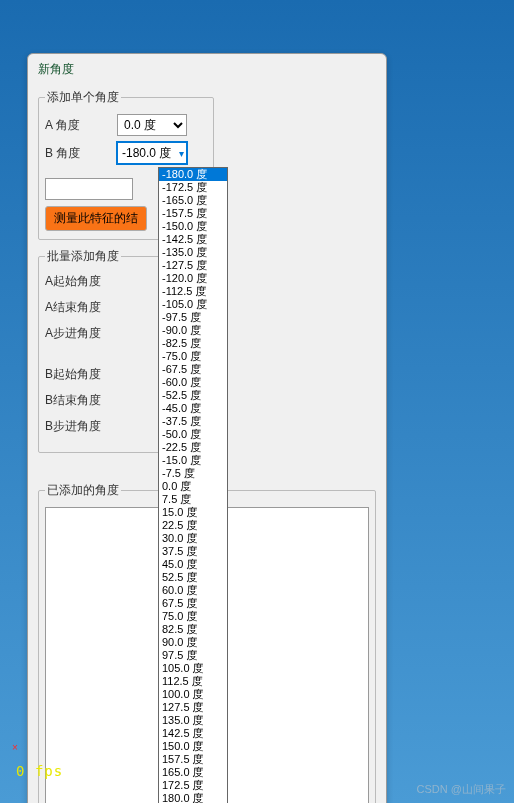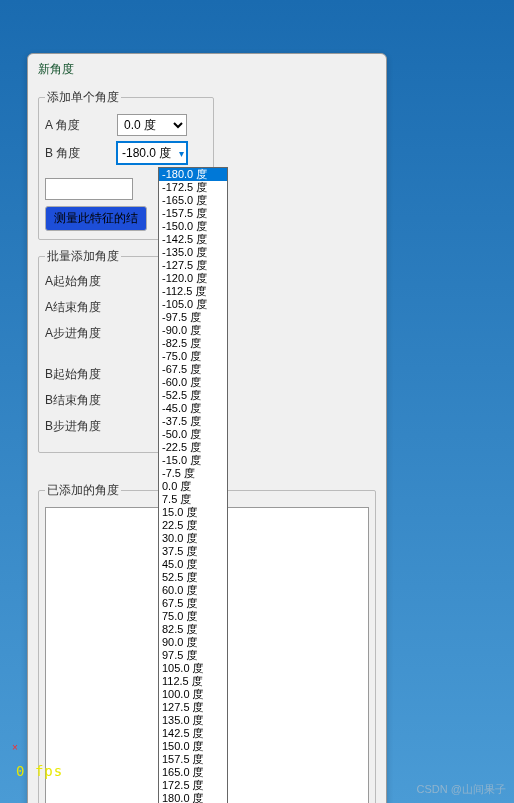--- a/index.html
+++ b/index.html
@@ -63,21 +63,21 @@
   justify-content: space-between;
   padding: 0 2px 0 4px;
   height: 22px;
 }
 .combo-b .caret {
   color: #0078d7;
   font-size: 10px;
 }
 .text-in { width: 88px; margin: 8px 0 6px 0; }
 .btn {
-  background: #1d4ed8;
+  background: #f97316;
   border: 1px solid #adadad;
   border-radius: 3px;
   padding: 3px 8px;
   font-size: 12px;
   cursor: pointer;
 }
 .batch-labels div { margin-bottom: 9px; color: #333; }
 .listbox {
   width: 100%;
   height: 360px;

